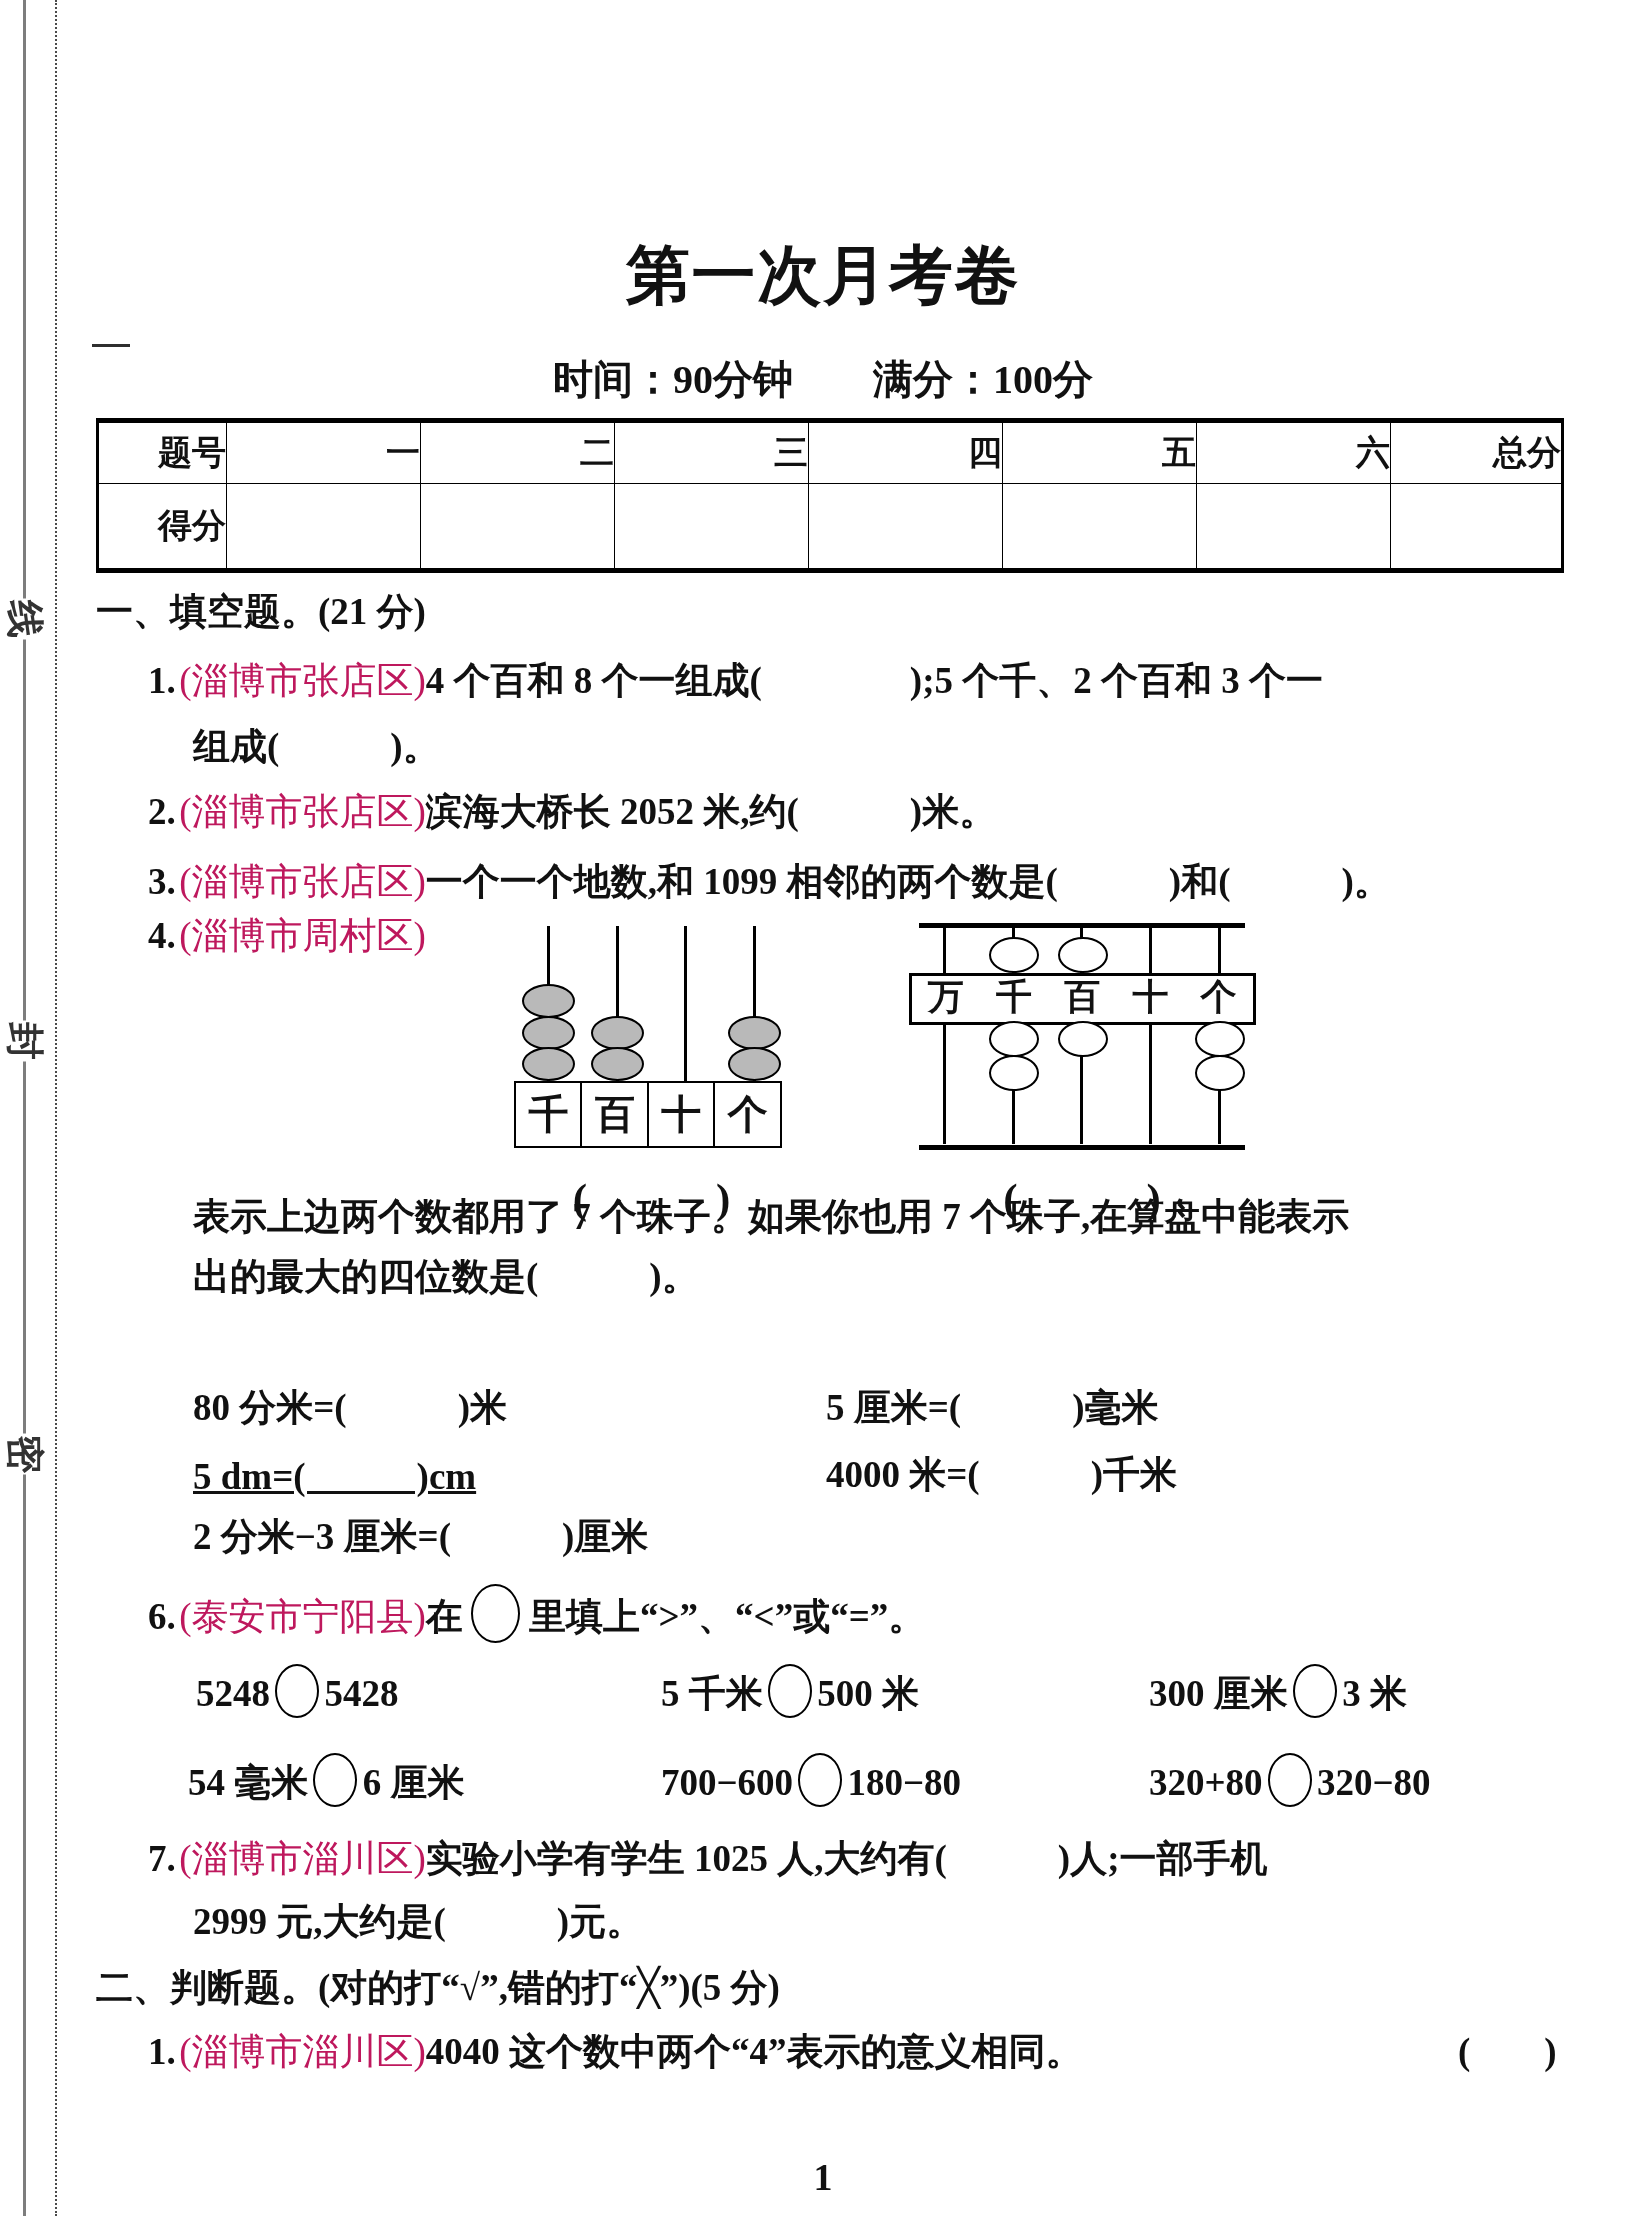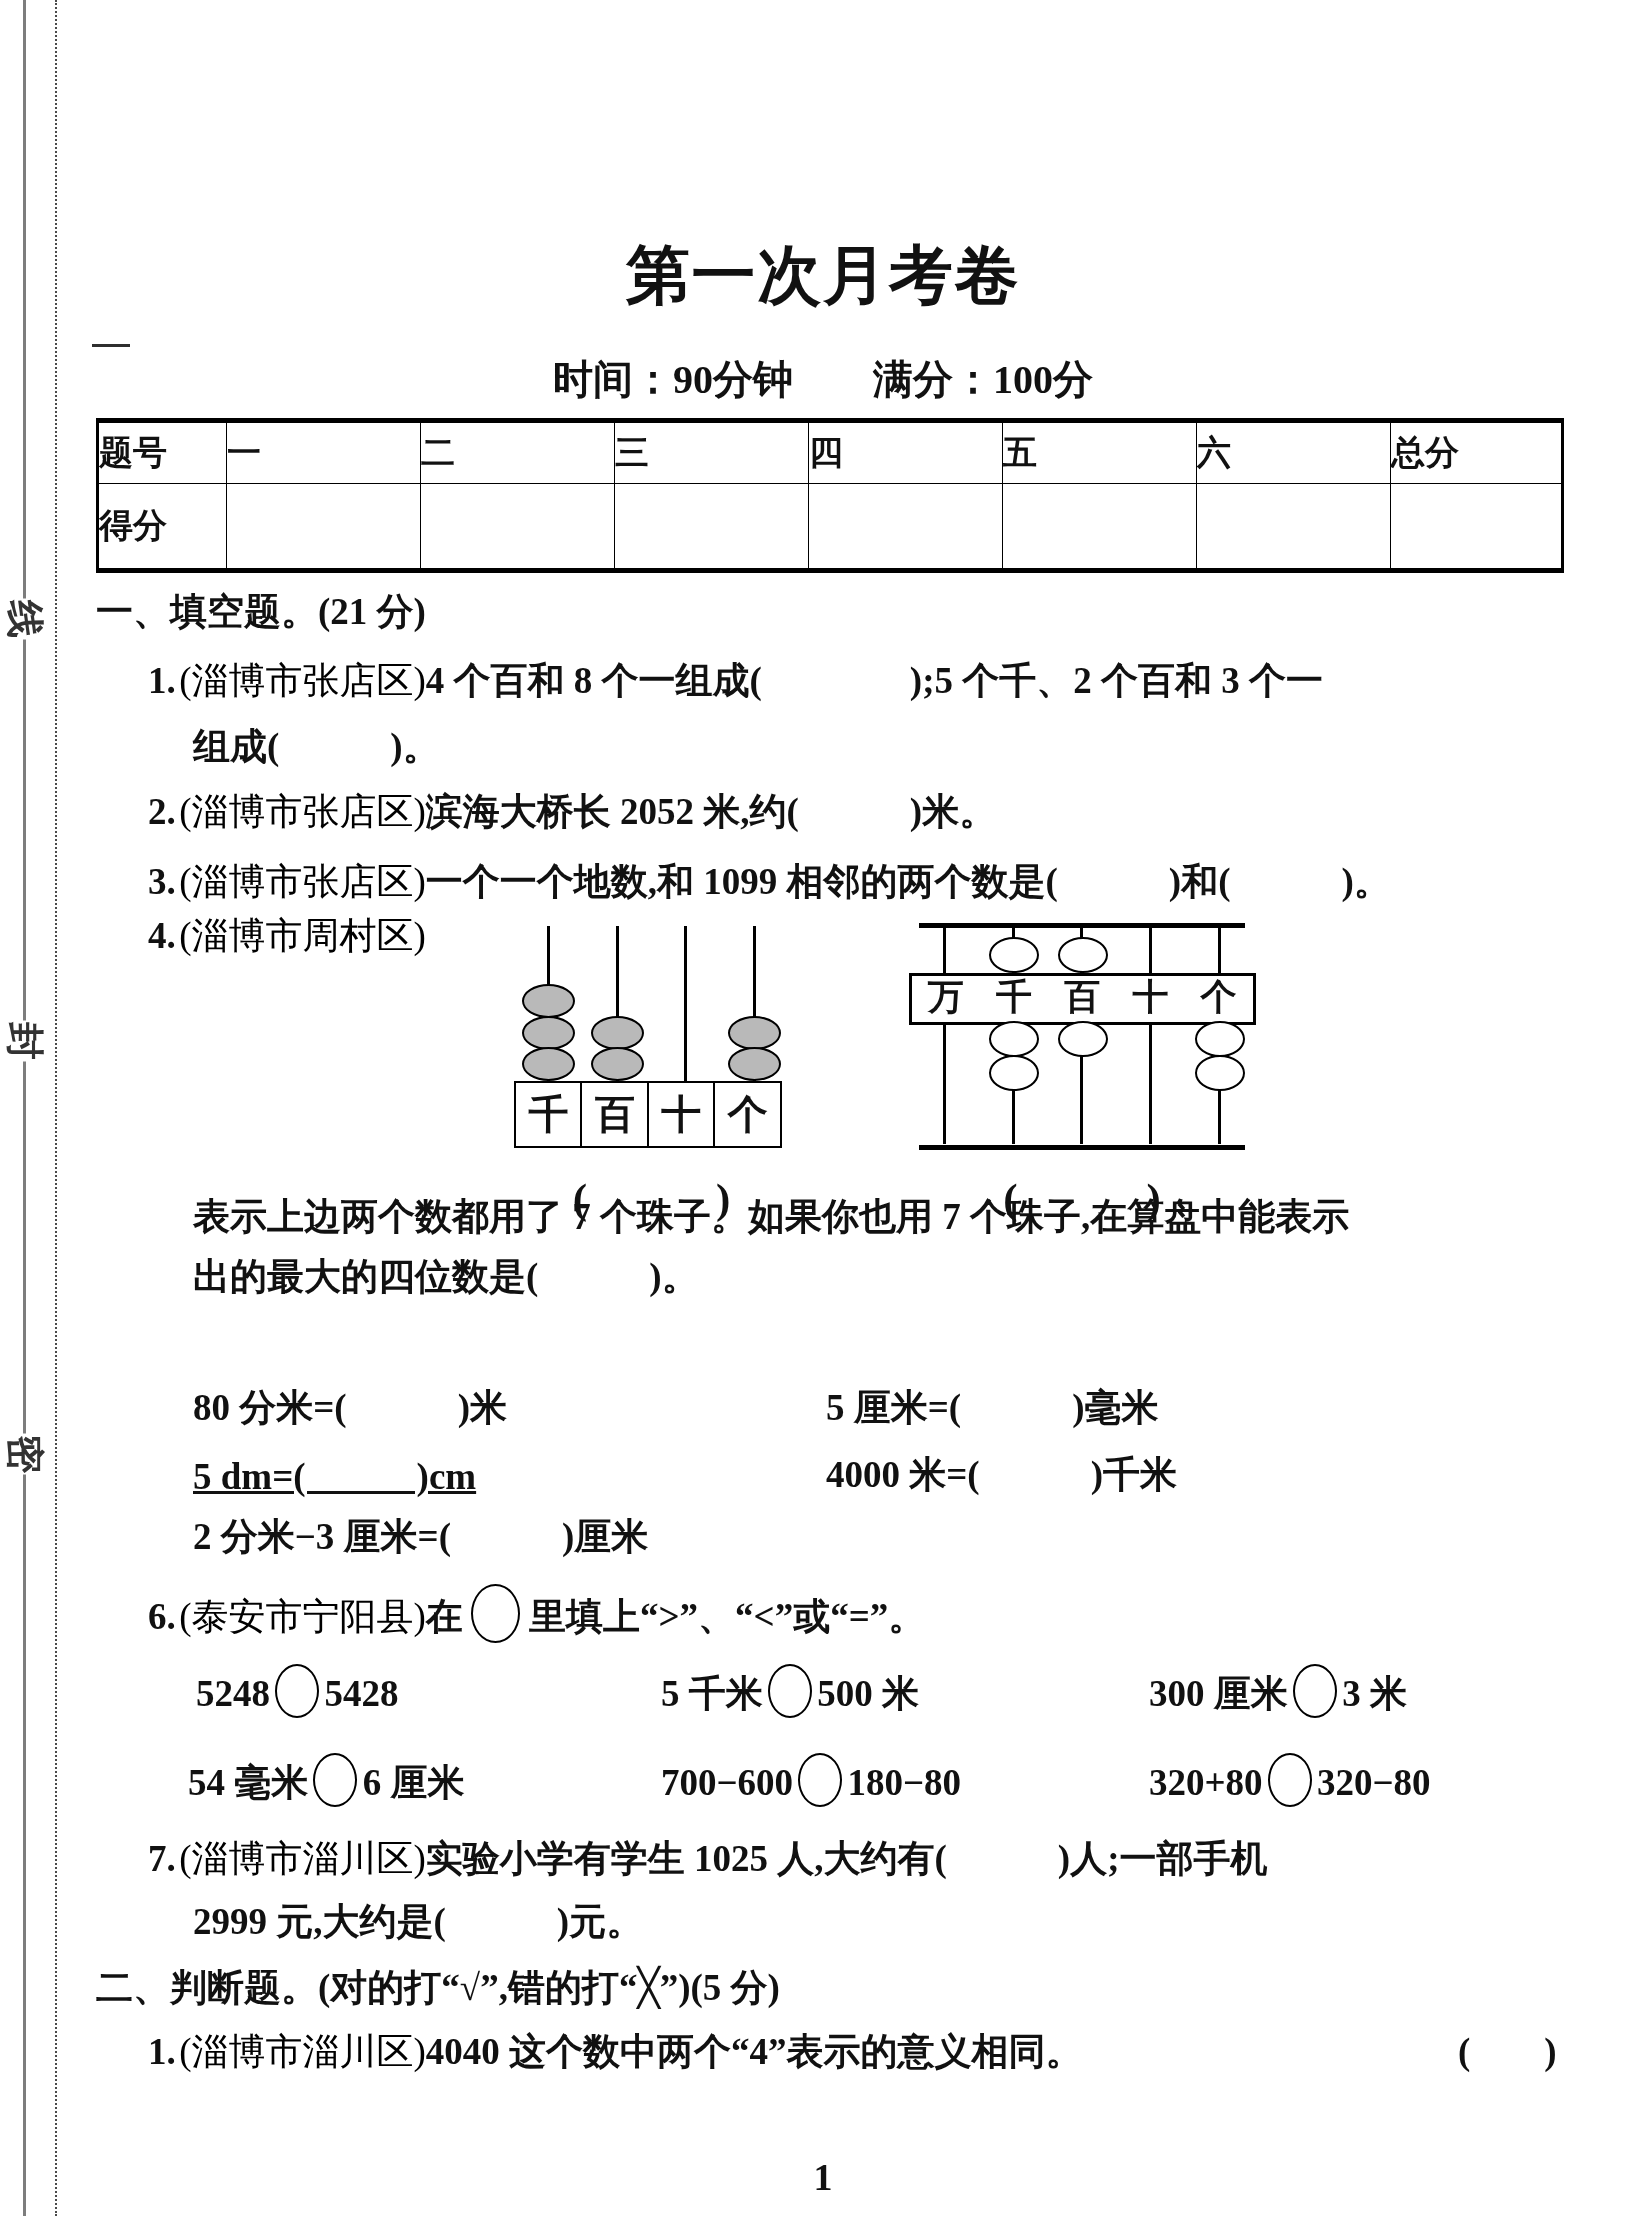--- a/index.html
+++ b/index.html
@@ -12,27 +12,27 @@
              font-size:38px;line-height:46px;text-align:center;font-weight:600;transform:rotate(90deg);}
   .seal-top{top:596px}.seal-mid{top:1018px}.seal-bot{top:1431px}
   .tick{position:absolute;left:92px;top:344px;width:38px;height:3.4px;background:#2f2f2f;}
   
   .title{position:absolute;top:74px;left:0;width:100%;text-align:center;font-size:86px;font-weight:900;letter-spacing:3.4px;}
   .subtitle{position:absolute;top:232px;left:0;width:100%;text-align:center;font-size:64px;font-weight:900;letter-spacing:1.7px;}
   .meta{position:absolute;top:352px;left:0;width:100%;text-align:center;font-size:40px;font-weight:700;}
   
   .score{position:absolute;left:96px;top:418px;width:1465px;border-collapse:collapse;table-layout:fixed;
          border:3.4px solid #000;border-top-width:5.2px;border-bottom-width:5.2px;}
-  .score td{border:1.7px solid #000;text-align:left;font-size:34px;font-weight:700;padding:0;}
+  .score td{border:1.7px solid #000;text-align:right;font-size:34px;font-weight:700;padding:0;}
   .score tr.r1 td{height:60px;}
   .score tr.r2 td{height:84px;}
   
   .ln{position:absolute;white-space:nowrap;font-size:37px;line-height:50px;font-weight:600;}
   .qnum{font-weight:800;padding-right:3.4px;}
-  .city{color:#000000;font-weight:500;}
+  .city{color:#be185d;font-weight:500;}
   .circle{display:inline-block;width:45px;height:55px;border:2.6px solid #000;border-radius:50%;
           vertical-align:-13.7px;margin:0 8.6px;background:#fff;}
   .circle.small{width:40px;height:50px;vertical-align:-12px;margin:0 5.2px;}
   
   .counter{position:absolute;left:514px;top:926px;width:275px;height:292px;}
   .c-col{position:absolute;top:0;width:69px;height:155px;}
   .c-rod{position:absolute;left:33px;top:0;width:3.4px;height:155px;background:#000;}
   .c-beads{position:absolute;left:0;bottom:0;width:69px;display:flex;flex-direction:column;
            justify-content:flex-end;align-items:center;}
   .bead{width:53px;height:34px;background:#b9b9b9;border:2.6px solid #000;border-radius:50%;

